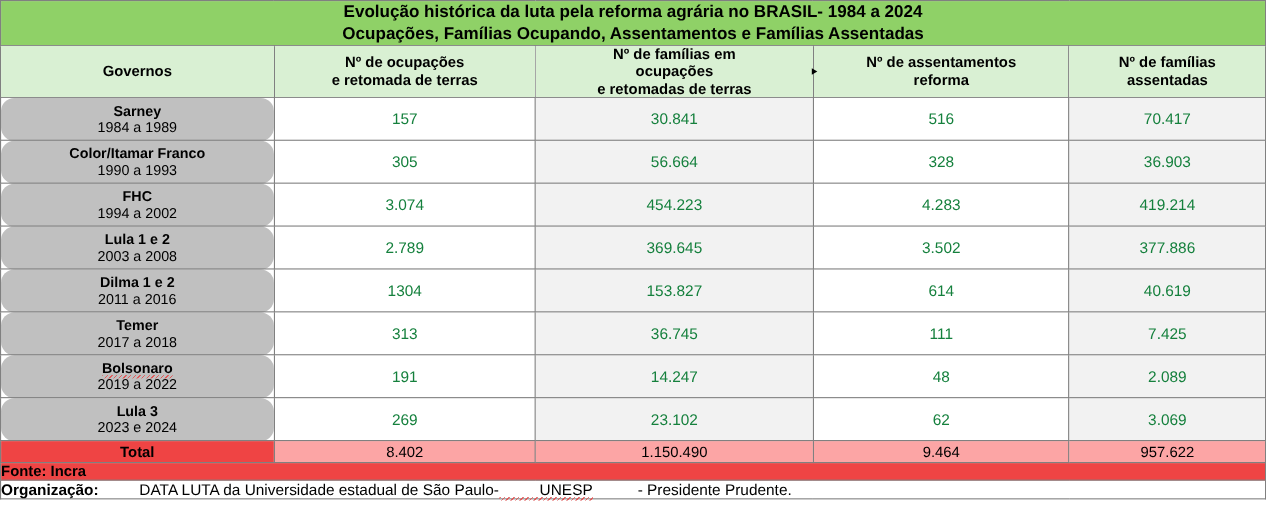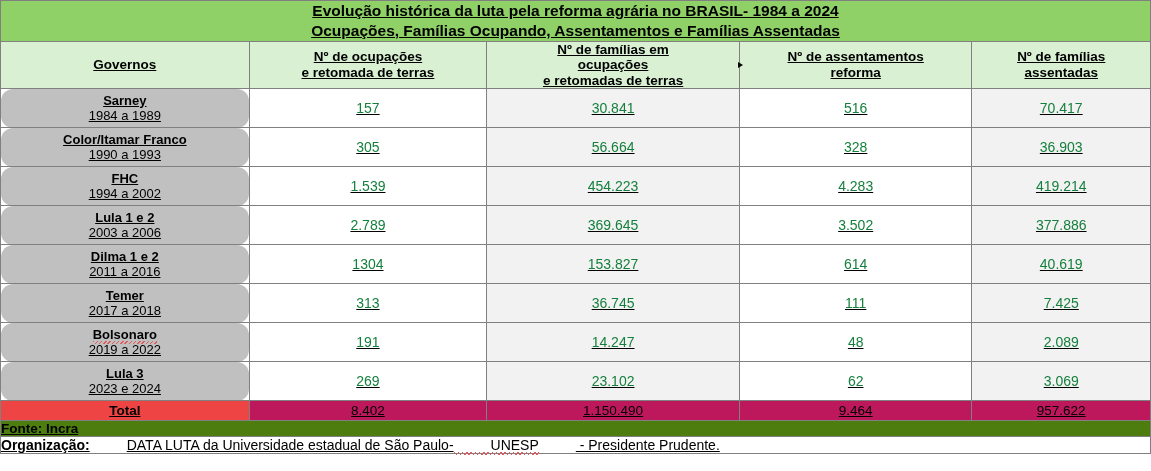--- a/index.html
+++ b/index.html
@@ -11,21 +11,20 @@
     height: 471px;
     background: #ffffff;
     font-family: "Liberation Sans", sans-serif;
     overflow: hidden;
   }
   .sheet {
     width: 1021px;
     height: 471px;
     position: relative;
     box-sizing: border-box;
-    text-decoration: underline;
   }
   table.main {
     border-collapse: collapse;
     width: 1151px;
     table-layout: fixed;
   }
   table.main td, table.main th {
     border: 1px solid #808080;
     padding: 0;
   }
@@ -74,30 +73,30 @@
   .total-label {
     background: #ef4444;
     text-align: center;
     font-weight: bold;
     font-size: 13.5px;
     color: #000000;
     height: 19px;
     padding: 1px 0;
   }
   .total-num {
-    background: #be185d;
+    background: #fca5a5;
     text-align: center;
     font-size: 13.5px;
     color: #000000;
     height: 19px;
     padding: 1px 0;
   }
   .footer-row td {
     border: 1px solid #808080;
-    background: #4d7c0f;
+    background: #ef4444;
     font-size: 13.5px;
     color: #000000;
     padding: 2px 4px 3px 4px;
     text-align: left;
   }
   .footer-source {
     font-weight: bold;
   }
   .org-row td {
     border: none;
@@ -206,30 +205,30 @@
         <td class="num alt">56.664</td>
         <td class="num">328</td>
         <td class="num alt">36.903</td>
       </tr>
 
       <tr>
         <td class="gov-cell">
           <span class="gov-name">FHC</span>
           <span class="gov-years">1994 a 2002</span>
         </td>
-        <td class="num">1.539</td>
+        <td class="num">3.074</td>
         <td class="num alt">454.223</td>
         <td class="num">4.283</td>
         <td class="num alt">419.214</td>
       </tr>
 
       <tr>
         <td class="gov-cell">
           <span class="gov-name">Lula 1 e 2</span>
-          <span class="gov-years">2003 a 2006</span>
+          <span class="gov-years">2003 a 2008</span>
         </td>
         <td class="num">2.789</td>
         <td class="num alt">369.645</td>
         <td class="num">3.502</td>
         <td class="num alt">377.886</td>
       </tr>
 
       <tr>
         <td class="gov-cell">
           <span class="gov-name">Dilma 1 e 2</span>

